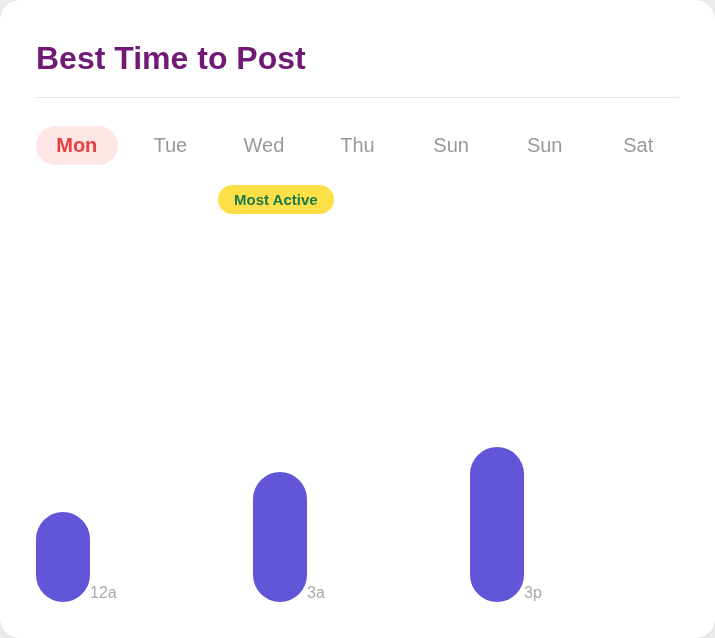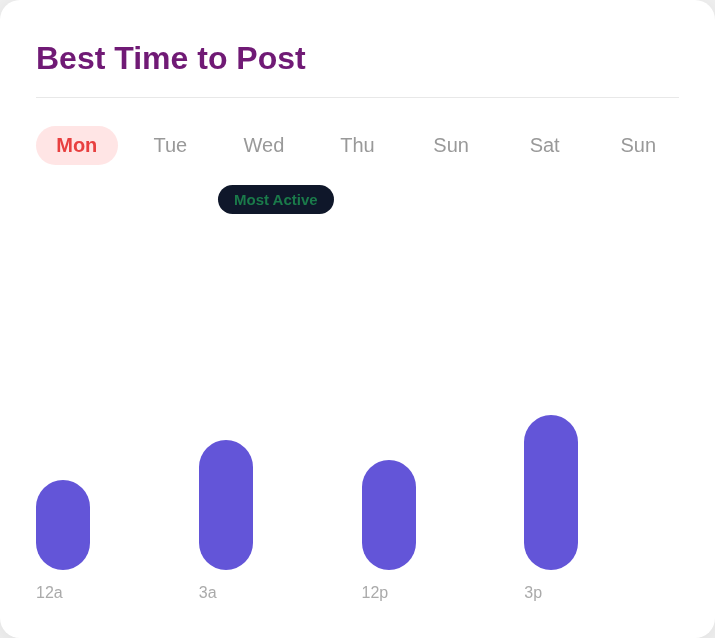--- a/index.html
+++ b/index.html
@@ -66,21 +66,21 @@
       flex: 1;
       display: flex;
       flex-direction: column;
       position: relative;
     }
 
     .most-active-badge {
       position: absolute;
       top: -12px;
       left: 182px;
-      background: #0f172a;
+      background: #fde047;
       color: #1a7a4a;
       font-size: 15px;
       font-weight: 700;
       padding: 6px 16px;
       border-radius: 20px;
       white-space: nowrap;
       z-index: 10;
     }
 
     .bars-container {
@@ -88,22 +88,22 @@
       align-items: flex-end;
       justify-content: space-between;
       flex: 1;
       padding-top: 40px;
       padding-bottom: 0;
       gap: 8px;
     }
 
     .bar-wrapper {
       display: flex;
-      flex-direction: column;
-      align-items: flex-start;
+      flex-direction: row;
+      align-items: flex-end;
       flex: 1;
     }
 
     .bar {
       width: 54px;
       background: #6355d8;
       border-radius: 28px 28px 28px 28px;
       min-height: 20px;
     }
 
@@ -120,38 +120,34 @@
 <div class="card">
   <h1 class="card-title">Best Time to Post</h1>
   <div class="divider"></div>
 
   <div class="day-tabs" id="day-tabs">
       <div class="day-tab active">Mon</div>
       <div class="day-tab">Tue</div>
       <div class="day-tab">Wed</div>
       <div class="day-tab">Thu</div>
       <div class="day-tab">Sun</div>
+      <div class="day-tab">Sun</div>
       <div class="day-tab">Sat</div>
-      <div class="day-tab">Sun</div>
     </div>
 
   <div class="chart-area">
     <div class="most-active-badge">Most Active</div>
     <div class="bars-container" id="bars-container">
         <div class="bar-wrapper">
           <div class="bar" style="height: 90px;"></div>
           <div class="bar-label">12a</div>
         </div>
         <div class="bar-wrapper">
           <div class="bar" style="height: 130px;"></div>
           <div class="bar-label">3a</div>
         </div>
         <div class="bar-wrapper">
-          <div class="bar" style="height: 110px;"></div>
-          <div class="bar-label">12p</div>
-        </div>
-        <div class="bar-wrapper">
           <div class="bar" style="height: 155px;"></div>
           <div class="bar-label">3p</div>
         </div>
       </div>
   </div>
 </div>
 
 </body></html>

